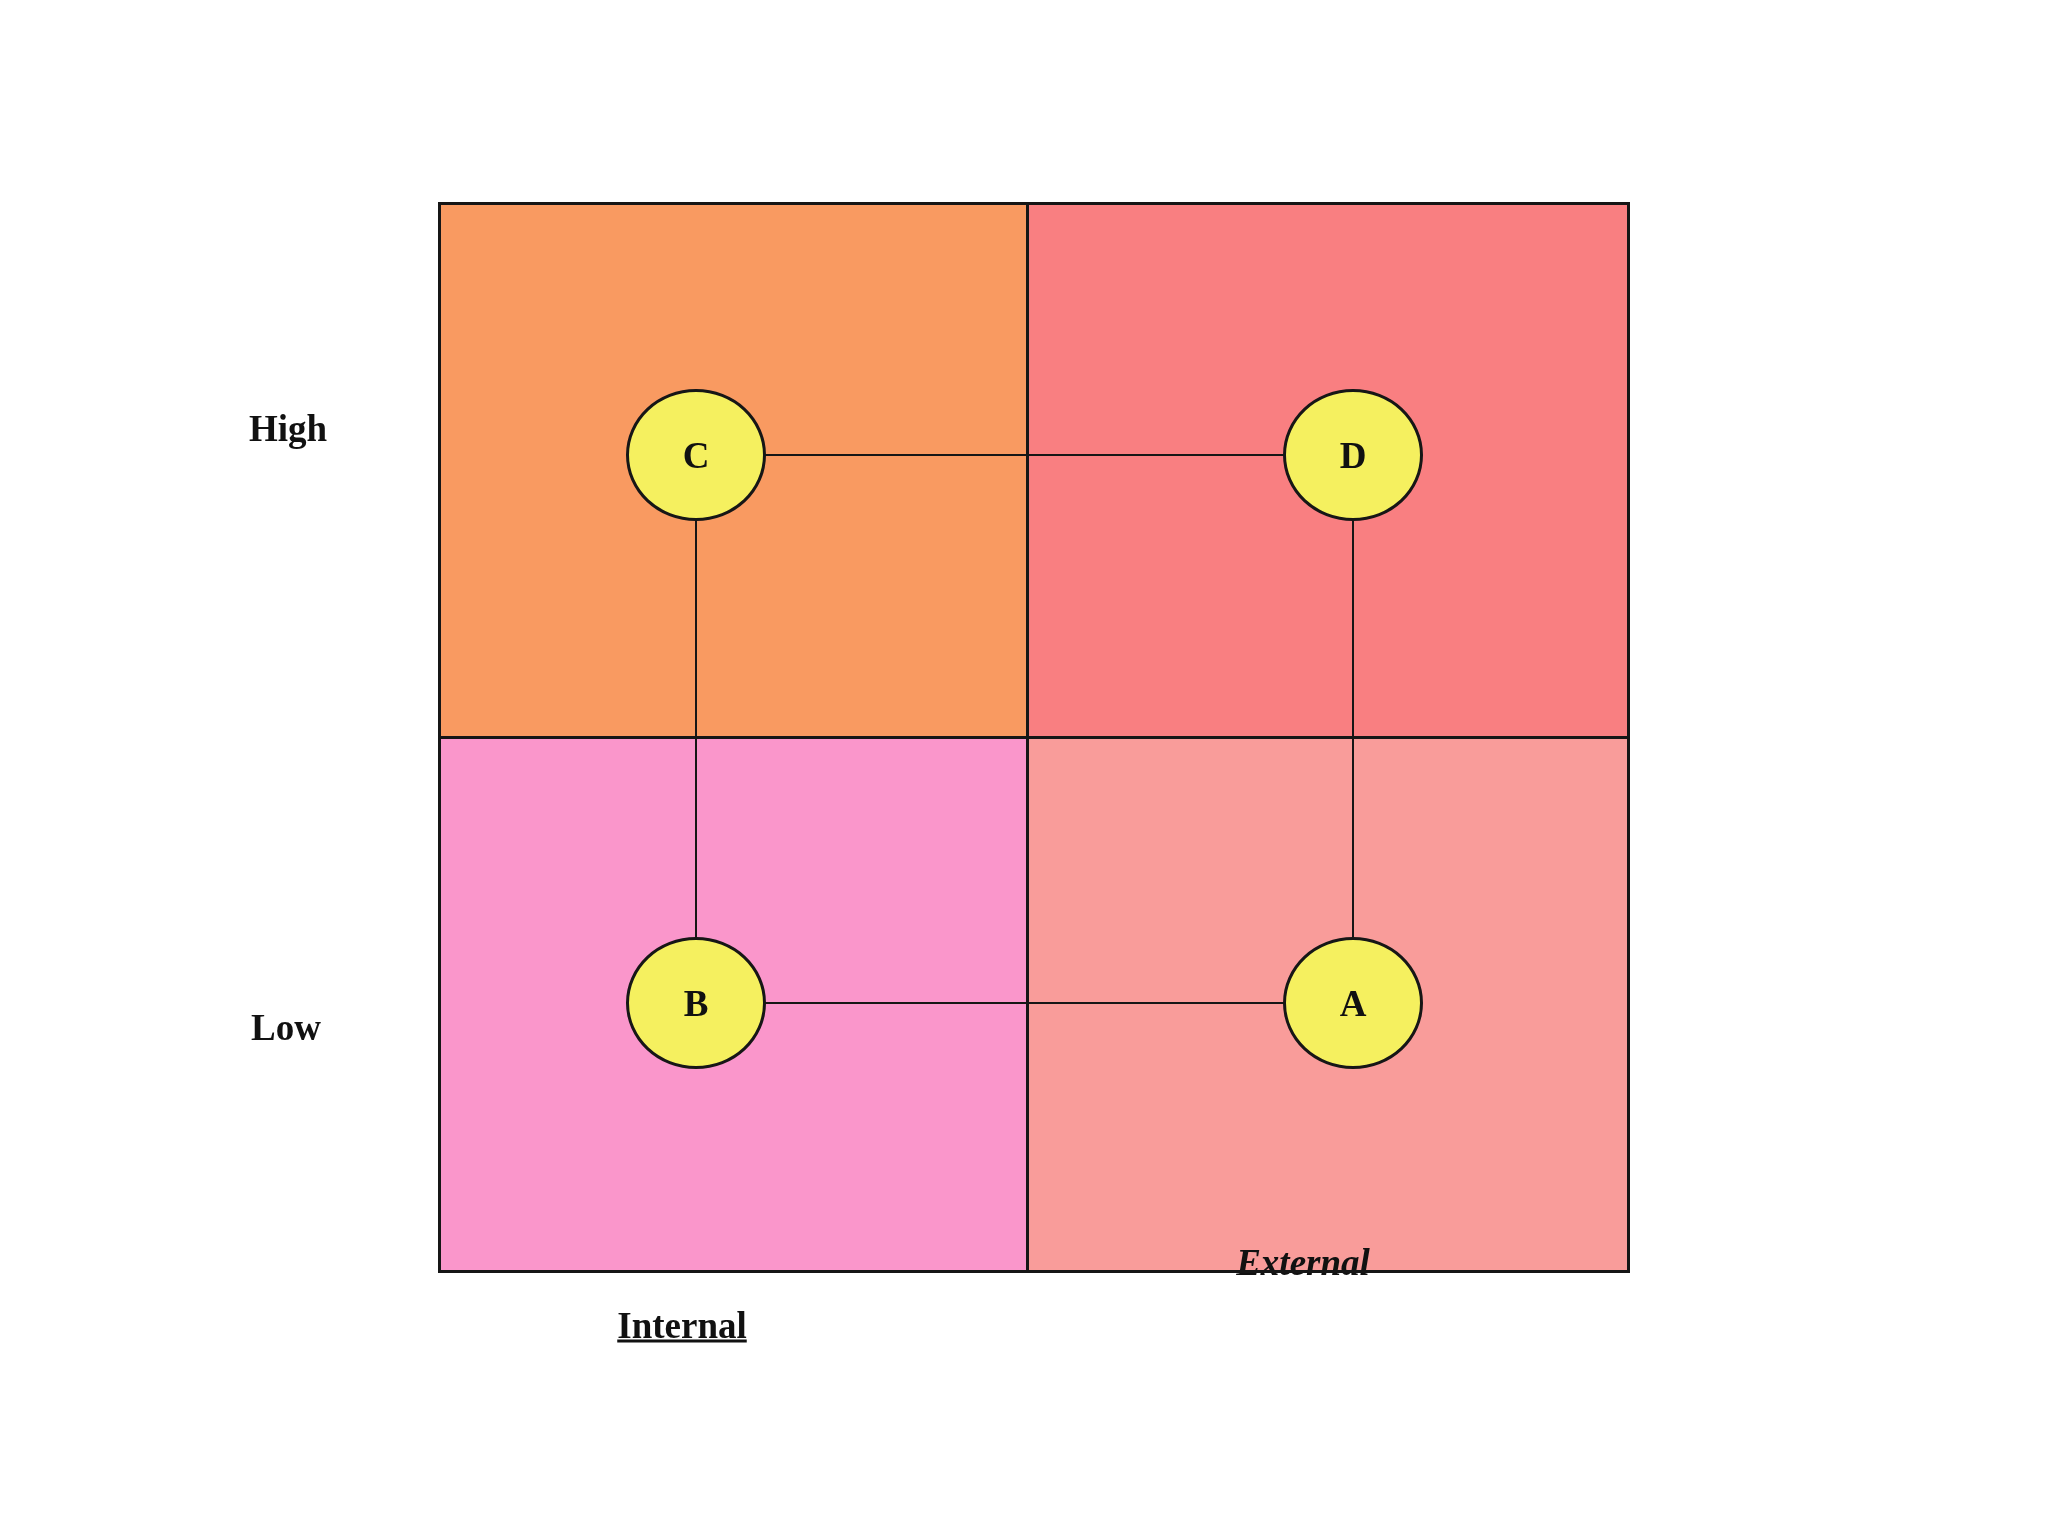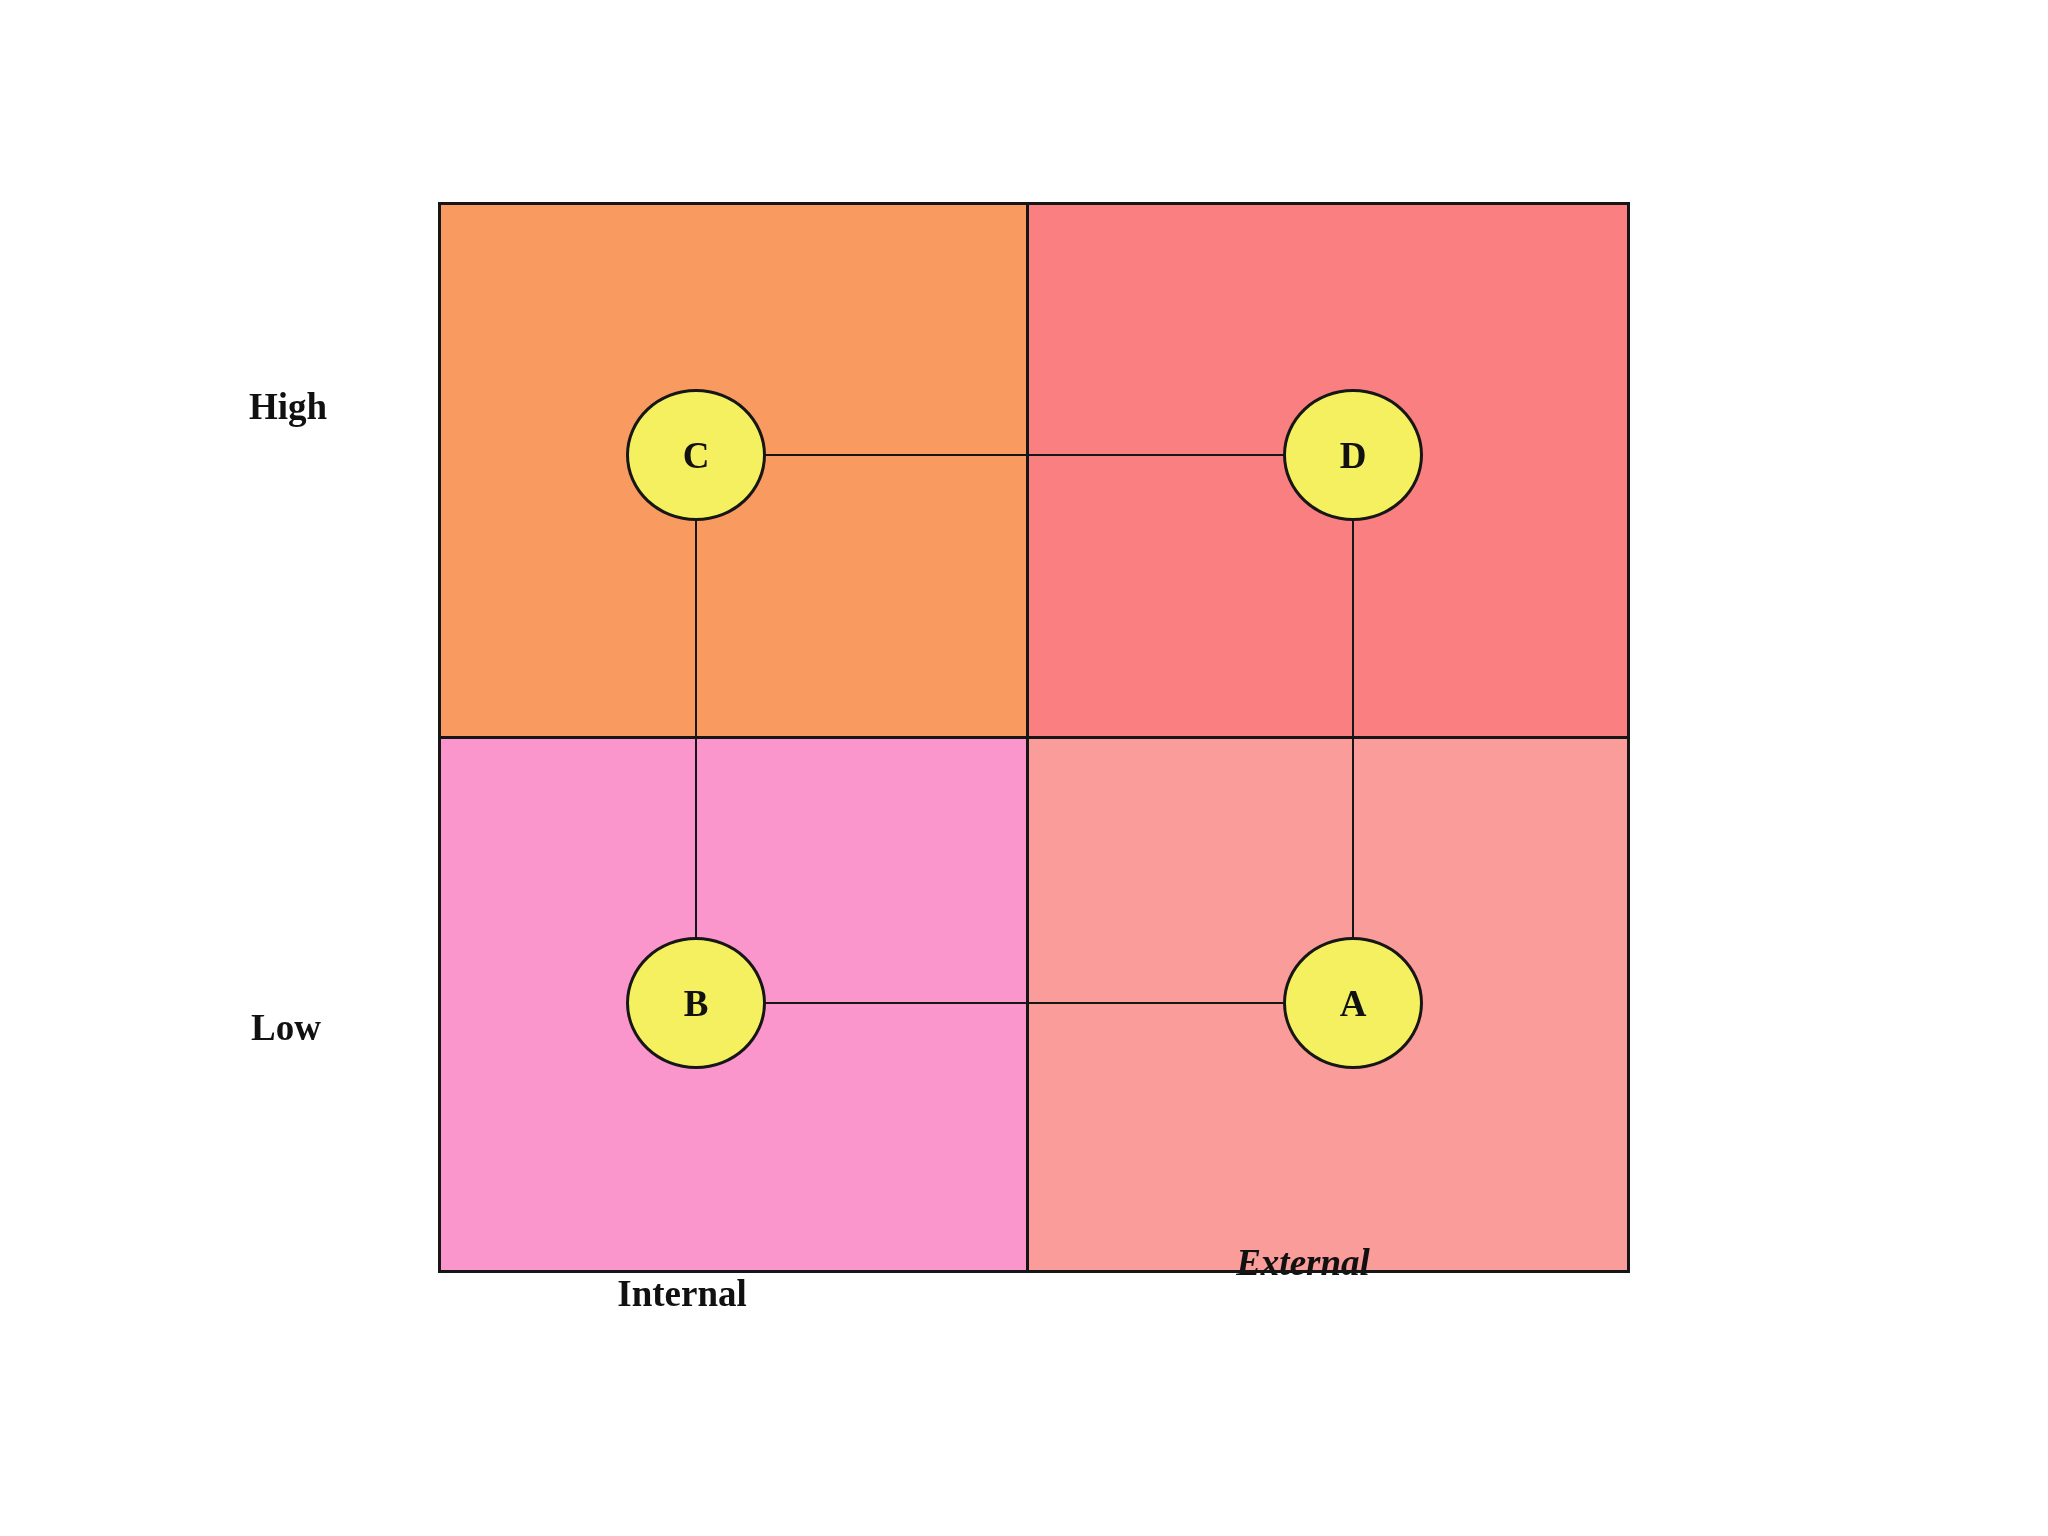--- a/index.html
+++ b/index.html
@@ -68,23 +68,23 @@
   .node-d { left: 845px; top: 187px; }
   .node-b { left: 188px; top: 735px; }
   .node-a { left: 845px; top: 735px; }
   .axis-label {
     position: absolute;
     transform: translate(-50%, -50%);
     font-weight: bold;
     font-size: 37px;
     white-space: nowrap;
   }
-  .label-high     { left: 288px;  top: 406px;  }
+  .label-high     { left: 288px;  top: 428px;  }
   .label-low      { left: 286px;  top: 1027px;  }
-  .label-internal { left: 682px;  top: 1293px; }
+  .label-internal { left: 682px;  top: 1325px; text-decoration: underline; }
   .label-external { left: 1303px; top: 1262px; font-style: italic; }
 </style>
 </head>
 <body>
 
 <div class="page">
 
   <div class="matrix">
 
     <div class="quadrant q-tl" style="background-color: rgb(249, 154, 97);"></div>

